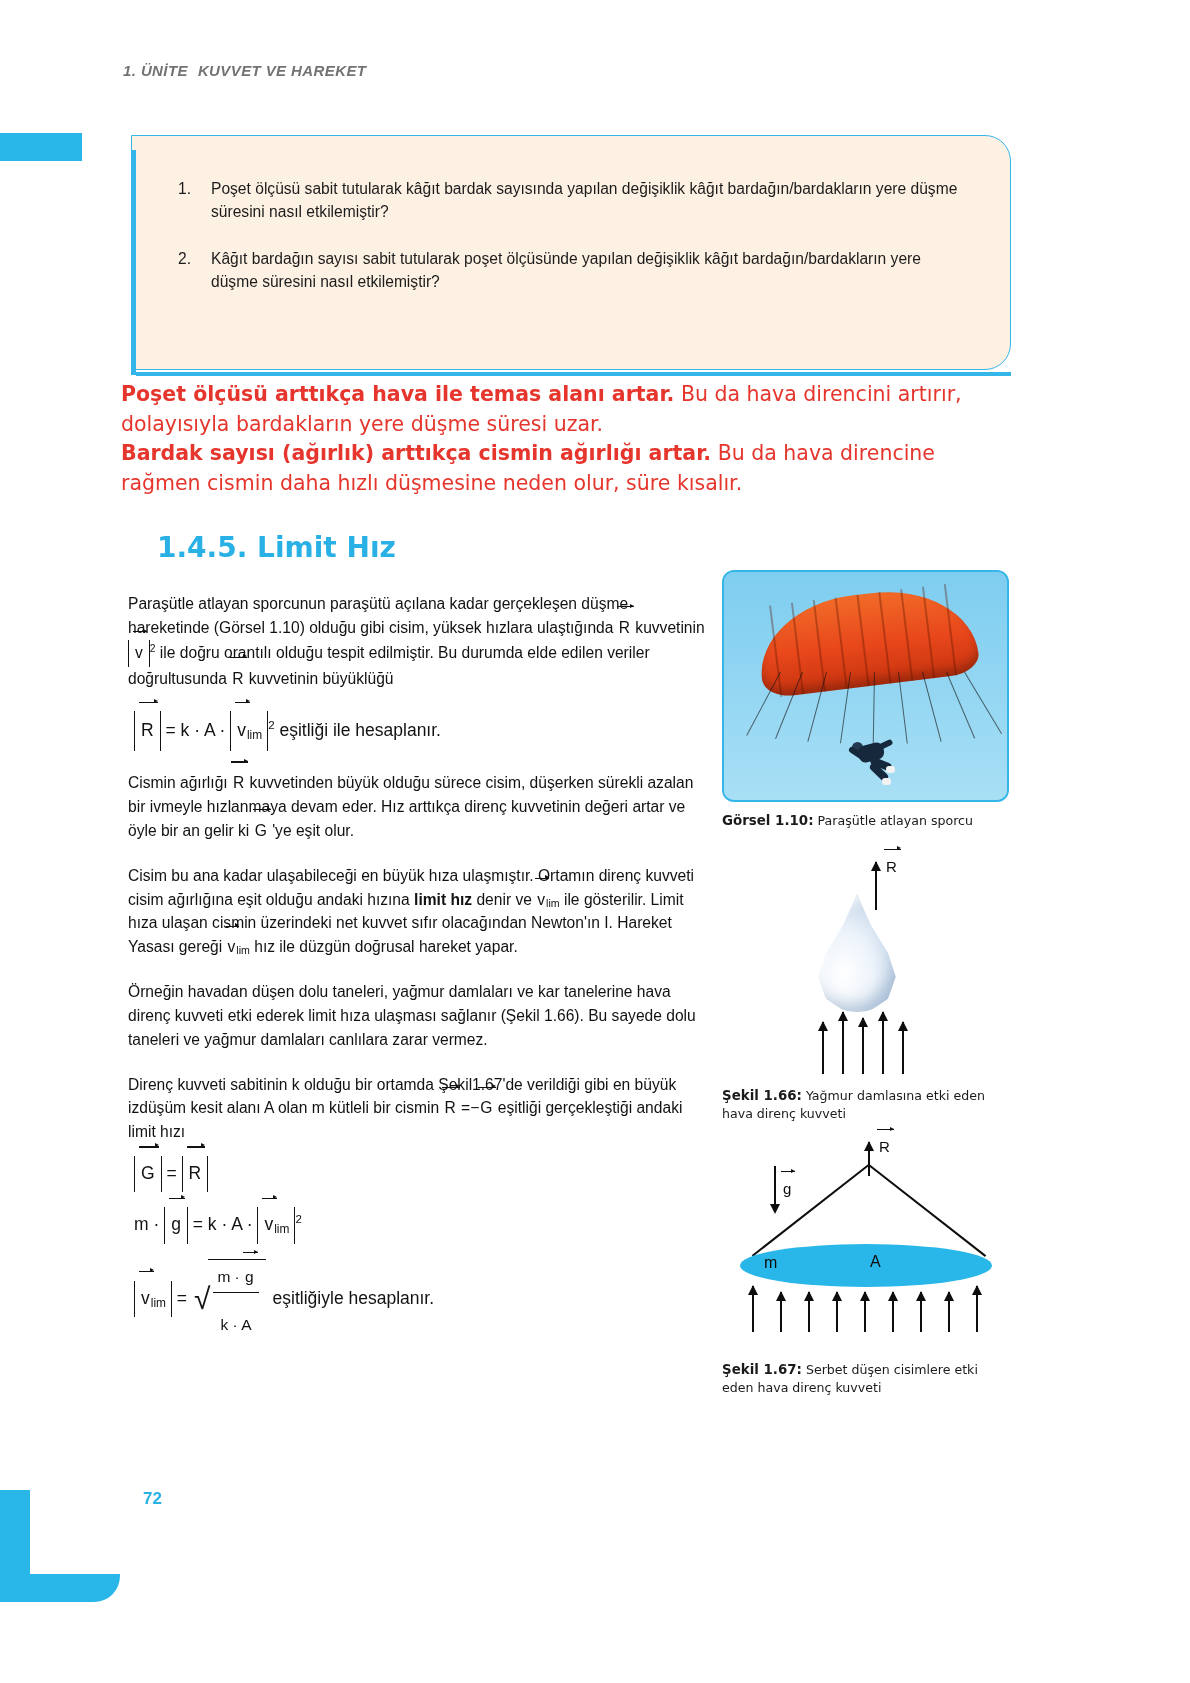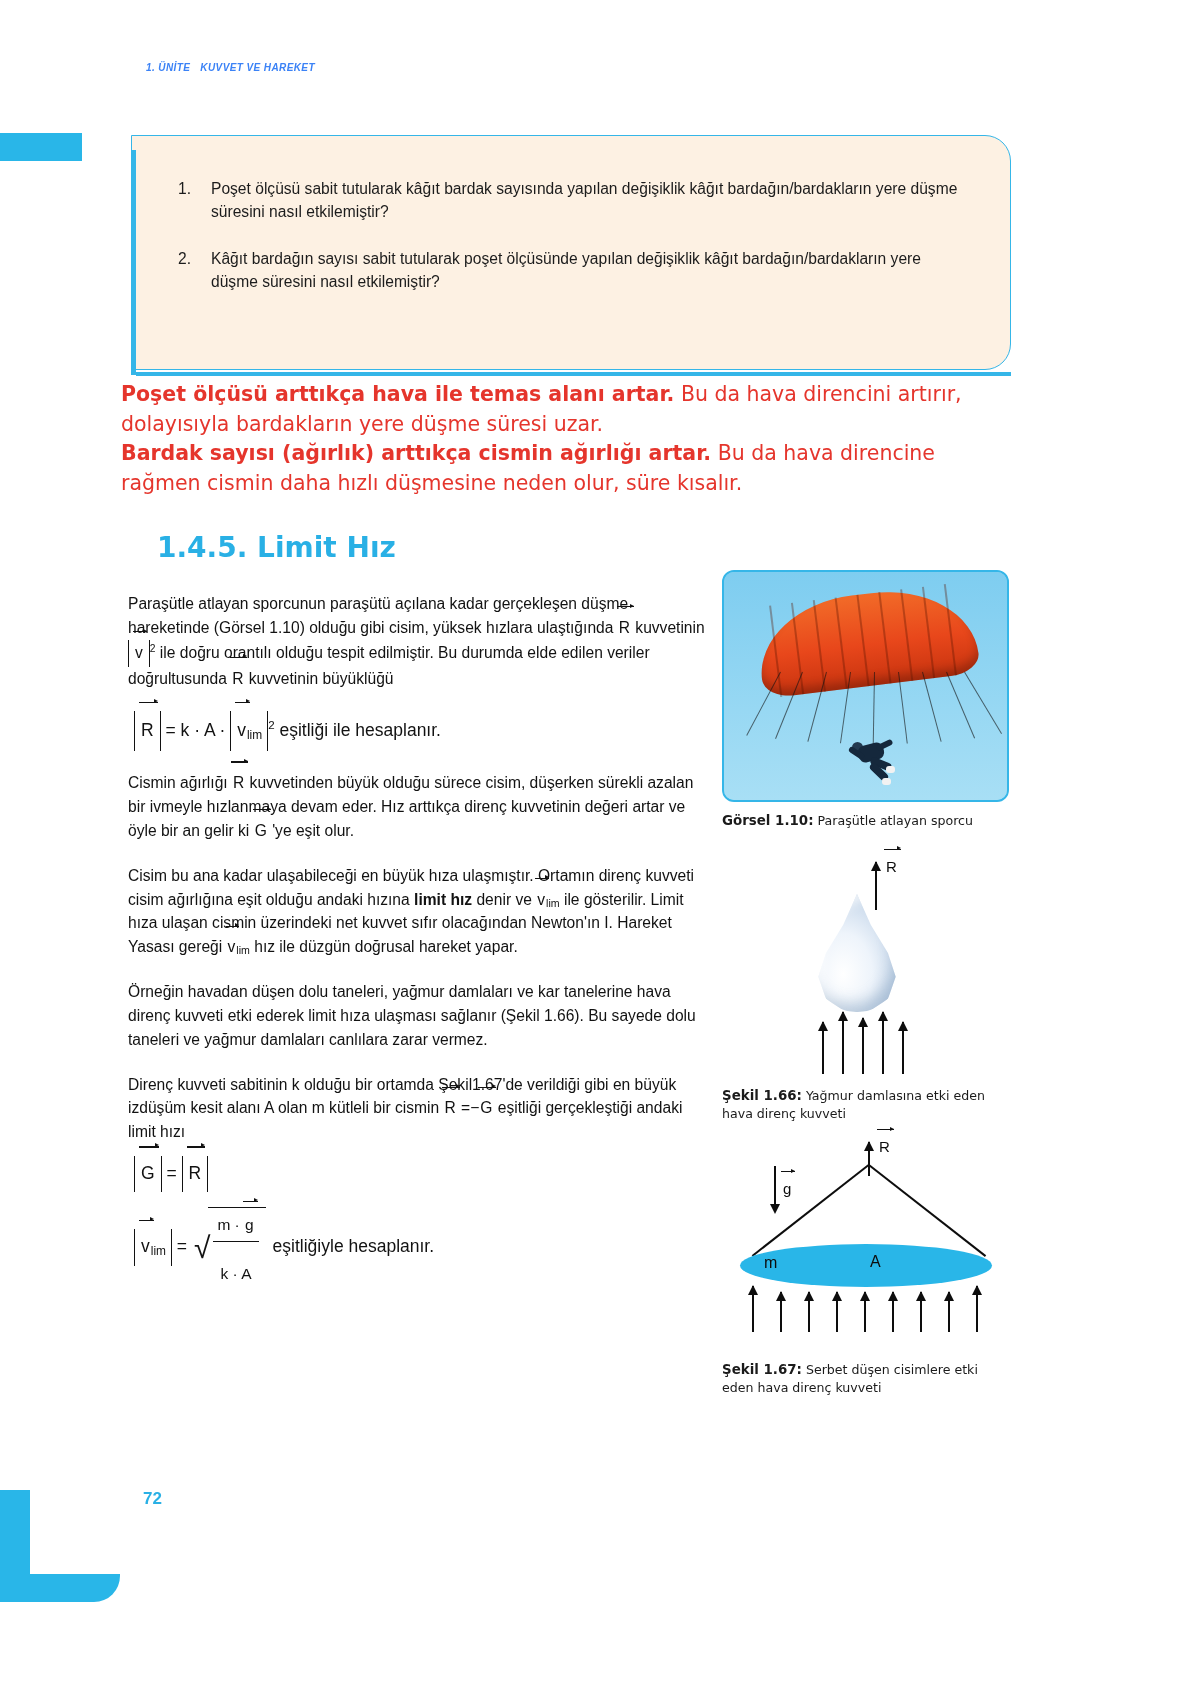--- a/index.html
+++ b/index.html
@@ -24,23 +24,23 @@
     position: absolute; left: 0; top: 1572px;
     width: 120px; height: 30px; background: #29b6e8;
     border-bottom-right-radius: 26px;
   }
   .corner-hook-mask {
     position: absolute; left: 30px; top: 1540px;
     width: 90px; height: 34px; background: #ffffff;
   }
 
   .unit-header {
-    position: absolute; left: 146px; top: 62px;
-    font-size: 10px; font-style: italic; font-weight: bold;
-    color: #3b82f6; letter-spacing: .4px;
+    position: absolute; left: 123px; top: 62px;
+    font-size: 15px; font-style: italic; font-weight: bold;
+    color: #737373; letter-spacing: .4px;
   }
   .unit-header .sp { display: inline-block; width: 10px; }
 
   
   .concl-box {
     position: absolute; left: 131px; top: 135px;
     width: 880px; height: 235px;
     background: #fdf1e3;
     border: 1.6px solid #35b6e8;
     border-top-right-radius: 26px;
@@ -250,20 +250,26 @@
   </div>
 
   <div class="formula-block">
 
     <div class="formula-line">
       <span class="bars bars-tall"><span class="vec">G</span></span>
       <span>=</span>
       <span class="bars bars-tall"><span class="vec">R</span></span>
     </div>
 
+    <div class="formula-line">
+      <span>m ·</span>
+      <span class="bars bars-tall"><span class="vec">g</span></span>
+      <span>= k · A ·</span>
+      <span class="bars bars-tall"><span class="vec">v</span><span class="sub">lim</span></span><span class="sup">2</span>
+    </div>
 
     <div class="formula-line">
       <span class="bars bars-tall"><span class="vec">v</span><span class="sub">lim</span></span>
       <span>=</span>
       <span class="sqrt">
         <span class="sqrt-sign">√</span>
         <span class="sqrt-body">
           <span class="frac">
             <span class="frac-n"><span>m ·</span> <span class="vec">g</span></span>
             <span class="frac-d"><span>k</span> <span>·</span> <span>A</span></span>

